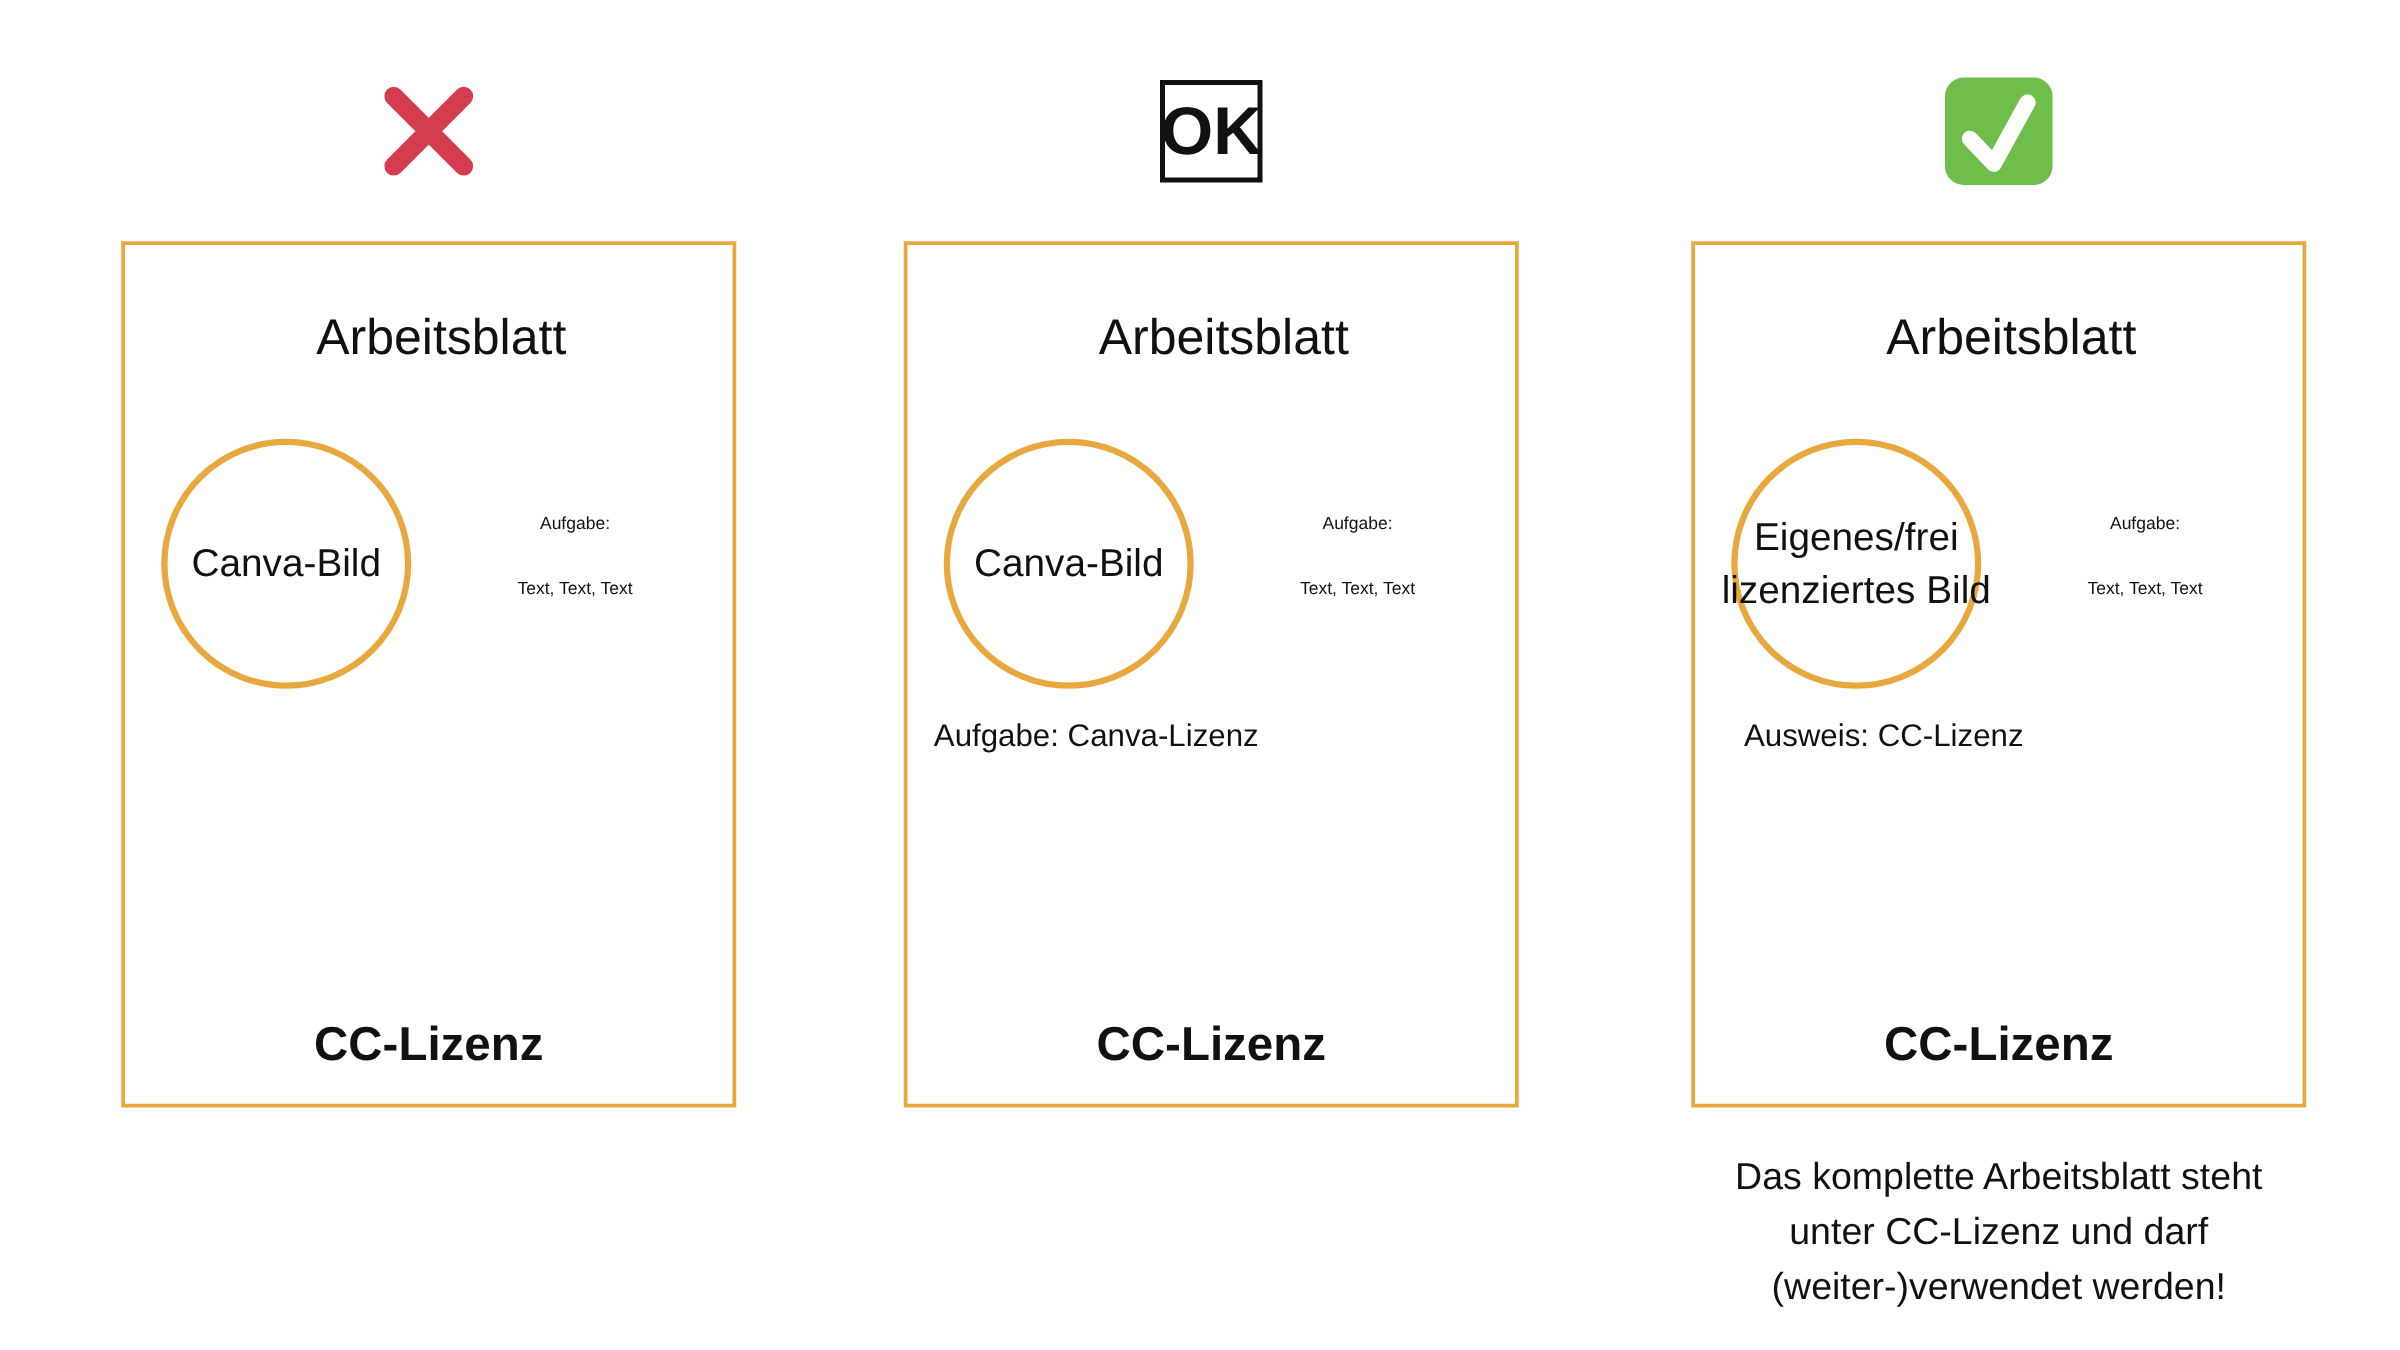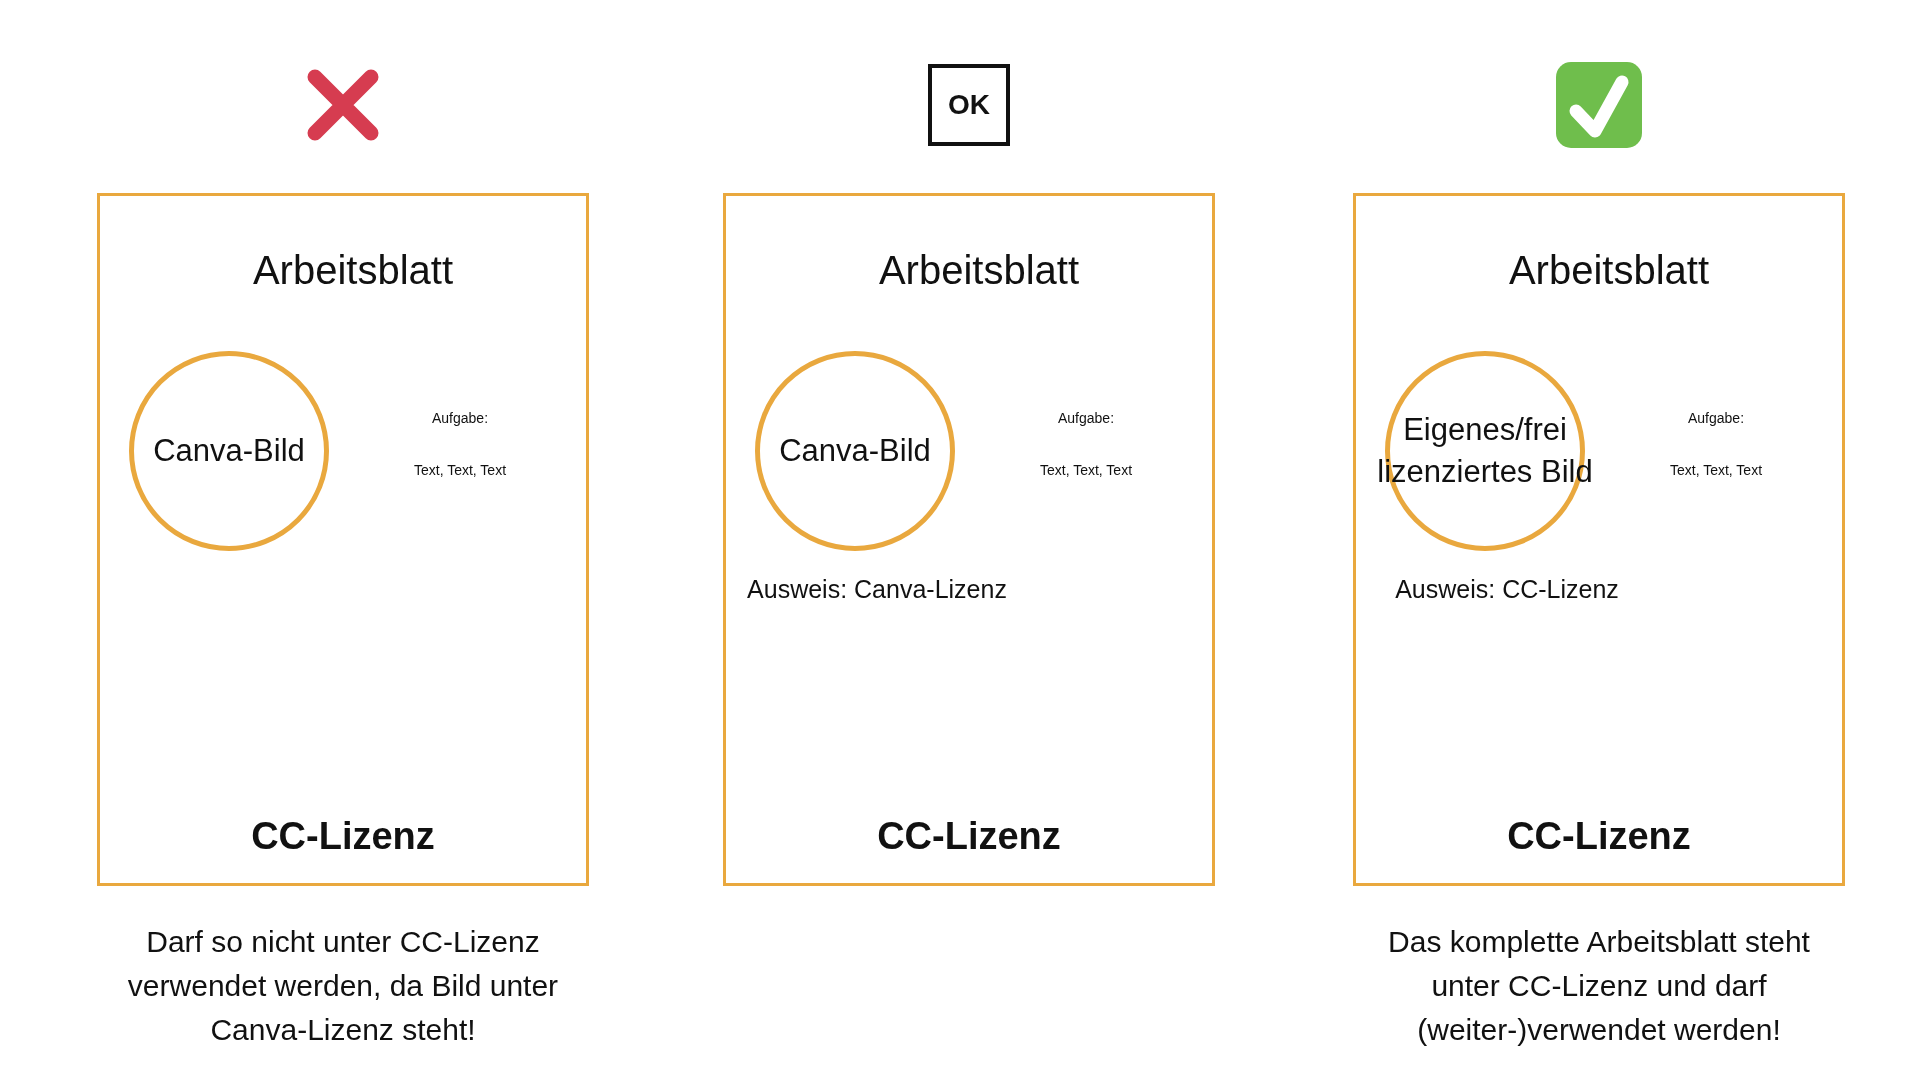--- a/index.html
+++ b/index.html
@@ -19,21 +19,21 @@
   .col-0{left:97px;}
   .col-1{left:723px;}
   .col-2{left:1353px;}
 
   .status{height:193px;display:flex;align-items:center;justify-content:center;}
   .status svg{display:block;margin-top:16px;}
   .ok-badge{
     width:82px;height:82px;margin-top:16px;border:4px solid var(--text-black);
     display:flex;align-items:center;justify-content:center;background:var(--bg);
   }
-  .ok-badge span{font-size:28px;font-weight:700;letter-spacing:0px;line-height:1;}
+  .ok-badge span{font-size:54px;font-weight:700;letter-spacing:0px;line-height:1;}
 
   .card{
     position:relative;height:693px;border:3px solid var(--accent-yellow);
     background:var(--bg);
   }
   .card-title{
     position:absolute;top:50px;left:0;right:12px;text-align:center;
     font-size:40px;line-height:48px;font-weight:500;margin-left:32px;
   }
   .image-circle{
@@ -79,41 +79,38 @@
       <div class="image-circle">
         <span class="image-label">Canva-Bild</span>
       </div>
       <div class="task">
         <div class="task-heading">Aufgabe:</div>
         <div class="task-text">Text, Text, Text</div>
       </div>
       <div class="license-note"></div>
       <div class="card-footer">CC-Lizenz</div>
     </div>
-    <div class="caption">Darf so nicht unter CC-Lizenz
-verwendet werden, da Bild unter
-Canva-Lizenz steht!</div>
   </section>
 
   <section class="column col-1">
     <div class="status">
       <div class="ok-badge">
         <span>OK</span>
       </div>
     </div>
     <div class="card">
       <div class="card-title">Arbeitsblatt</div>
       <div class="image-circle">
         <span class="image-label">Canva-Bild</span>
       </div>
       <div class="task">
         <div class="task-heading">Aufgabe:</div>
         <div class="task-text">Text, Text, Text</div>
       </div>
-      <div class="license-note">Ausweis: Canva-Lizenz</div>
+      <div class="license-note">Aufgabe: Canva-Lizenz</div>
       <div class="card-footer">CC-Lizenz</div>
     </div>
   </section>
 
   <section class="column col-2">
     <div class="status">
       <svg width="88" height="88" viewBox="0 0 88 88" aria-hidden="true">
         <rect x="1" y="1" width="86" height="86" rx="15" fill="#6FBE4C"></rect>
         <polyline points="21,50 40,70 67,21" stroke="#FFFFFF" stroke-width="13" stroke-linecap="round" stroke-linejoin="round" fill="none"></polyline>
       </svg>

